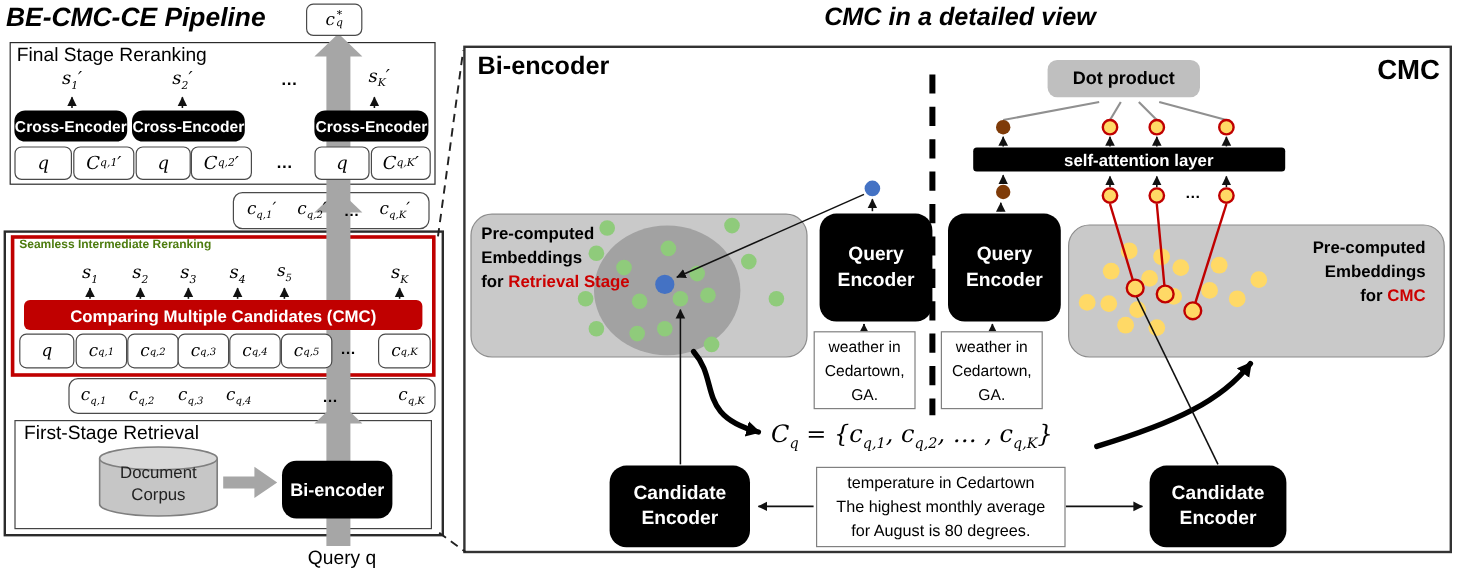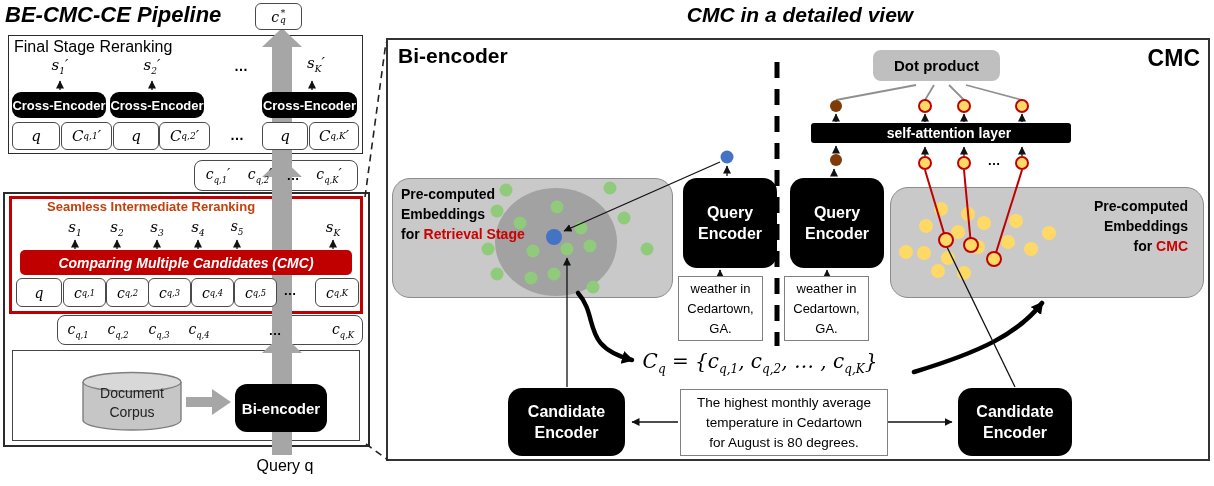--- a/index.html
+++ b/index.html
@@ -200,46 +200,47 @@
   <div class="sb" style="left:159px;top:122px;width:49px;height:26px;">C<sub>q,2</sub>′</div>
   <div class="abs z3 c hd" style="left:222px;top:127px;width:30px;font-size:14px;">…</div>
   <div class="sb" style="left:262px;top:122px;width:44px;height:26px;">q</div>
   <div class="sb" style="left:309px;top:122px;width:48px;height:26px;">C<sub>q,K</sub>′</div>
 
   <div class="mtxt c" style="left:197px;top:166px;width:42px;font-size:14px;">c<sub>q,1</sub>′</div>
   <div class="mtxt c" style="left:239px;top:166px;width:42px;font-size:14px;">c<sub>q,2</sub>′</div>
   <div class="abs z3 c hd" style="left:283px;top:168px;width:20px;font-size:13px;">…</div>
   <div class="mtxt c" style="left:306px;top:166px;width:46px;font-size:14px;">c<sub>q,K</sub>′</div>
 
-  <div class="abs z3 hd brightred" style="left:16px;top:199px;font-size:13px;color:#c2410c;margin-left:31px;">Seamless Intermediate Reranking</div>
+  <div class="abs z3 hd brightred" style="left:16px;top:199px;font-size:10px;color:#4d7c0f;">Seamless Intermediate Reranking</div>
   <div class="mtxt c" style="left:58px;top:218px;width:34px;font-size:15px;">s<sub>1</sub></div>
   <div class="mtxt c" style="left:100px;top:218px;width:34px;font-size:15px;">s<sub>2</sub></div>
   <div class="mtxt c" style="left:140px;top:218px;width:34px;font-size:15px;">s<sub>3</sub></div>
   <div class="mtxt c" style="left:181px;top:218px;width:34px;font-size:15px;">s<sub>4</sub></div>
   <div class="mtxt c" style="left:220px;top:218px;width:34px;font-size:14px;">s<sub>5</sub></div>
   <div class="mtxt c" style="left:316px;top:218px;width:34px;font-size:15px;">s<sub>K</sub></div>
 
-  <div class="abs z3" style="left:20px;top:250px;width:332px;height:25px;background:#C00000;border-radius:5px;color:#fff;font-weight:bold;font-size:14px;display:flex;align-items:center;justify-content:center;font-style:italic;">Comparing Multiple Candidates (CMC)</div>
+  <div class="abs z3" style="left:20px;top:250px;width:332px;height:25px;background:#C00000;border-radius:5px;color:#fff;font-weight:bold;font-size:14px;display:flex;align-items:center;justify-content:center;">Comparing Multiple Candidates (CMC)</div>
 
   <div class="sb" style="left:16px;top:278px;width:44px;height:27px;font-size:14px;">q</div>
   <div class="sb" style="left:63px;top:278px;width:41px;height:27px;font-size:14px;">c<sub>q,1</sub></div>
   <div class="sb" style="left:106px;top:278px;width:41px;height:27px;font-size:14px;">c<sub>q,2</sub></div>
   <div class="sb" style="left:148px;top:278px;width:41px;height:27px;font-size:14px;">c<sub>q,3</sub></div>
   <div class="sb" style="left:191px;top:278px;width:41px;height:27px;font-size:14px;">c<sub>q,4</sub></div>
   <div class="sb" style="left:234px;top:278px;width:41px;height:27px;font-size:14px;">c<sub>q,5</sub></div>
   <div class="abs z3 c hd" style="left:277px;top:283px;width:26px;font-size:13px;">…</div>
   <div class="sb" style="left:315px;top:278px;width:42px;height:27px;font-size:14px;">c<sub>q,K</sub></div>
 
   <div class="mtxt c" style="left:58px;top:321px;width:40px;font-size:14px;">c<sub>q,1</sub></div>
   <div class="mtxt c" style="left:98px;top:321px;width:40px;font-size:14px;">c<sub>q,2</sub></div>
   <div class="mtxt c" style="left:140px;top:321px;width:38px;font-size:14px;">c<sub>q,3</sub></div>
   <div class="mtxt c" style="left:180px;top:321px;width:38px;font-size:14px;">c<sub>q,4</sub></div>
   <div class="abs z3 c hd" style="left:263px;top:323px;width:24px;font-size:13px;">…</div>
   <div class="mtxt c" style="left:323px;top:321px;width:40px;font-size:14px;">c<sub>q,K</sub></div>
 
+  <div class="abs z3" style="left:20px;top:353px;font-size:16px;">First-Stage Retrieval</div>
 
   <div class="abs z3" style="left:82px;top:371px;width:100px;height:61px;">
     <svg width="100" height="61" viewBox="0 0 100 61">
       <path d="M1,11 V49 A49,10 0 0 0 99,49 V11" fill="#C6C6C6" stroke="#7F7F7F" stroke-width="1.4"></path>
       <ellipse cx="50" cy="11" rx="49" ry="9.5" fill="#D8D8D8" stroke="#7F7F7F" stroke-width="1.4"></ellipse>
     </svg>
     <div class="abs c" style="left:0;top:14px;width:100px;font-size:14px;color:#222;">Document</div>
     <div class="abs c" style="left:0;top:33px;width:100px;font-size:14px;color:#222;">Corpus</div>
   </div>
 
@@ -280,18 +281,18 @@
     <div>Embeddings</div>
     <div><span>for </span><span class="brightred">CMC</span></div>
   </div>
 
   <div class="mtxt c" style="left:615px;top:349px;width:290px;font-size:20px;">C<sub>q</sub> = {c<sub>q,1</sub>, c<sub>q,2</sub>, … , c<sub>q,K</sub>}</div>
 
   <div class="blk" style="left:508px;top:388px;width:117px;height:68px;border-radius:14px;font-size:16px;line-height:21px;">Candidate Encoder</div>
   <div class="blk" style="left:958px;top:388px;width:114px;height:68px;border-radius:14px;font-size:16px;line-height:21px;">Candidate Encoder</div>
 
   <div class="abs z3" style="left:680px;top:389px;width:208px;height:67px;background:#fff;border:1.3px solid #808080;font-size:13.5px;line-height:20px;text-align:center;padding-top:3px;box-sizing:border-box;">
+    <div>temperature in Cedartown</div>
     <div>The highest monthly average</div>
-    <div>temperature in Cedartown</div>
     <div>for August is 80 degrees.</div>
   </div>
 
 </div>
 
 </body></html>

